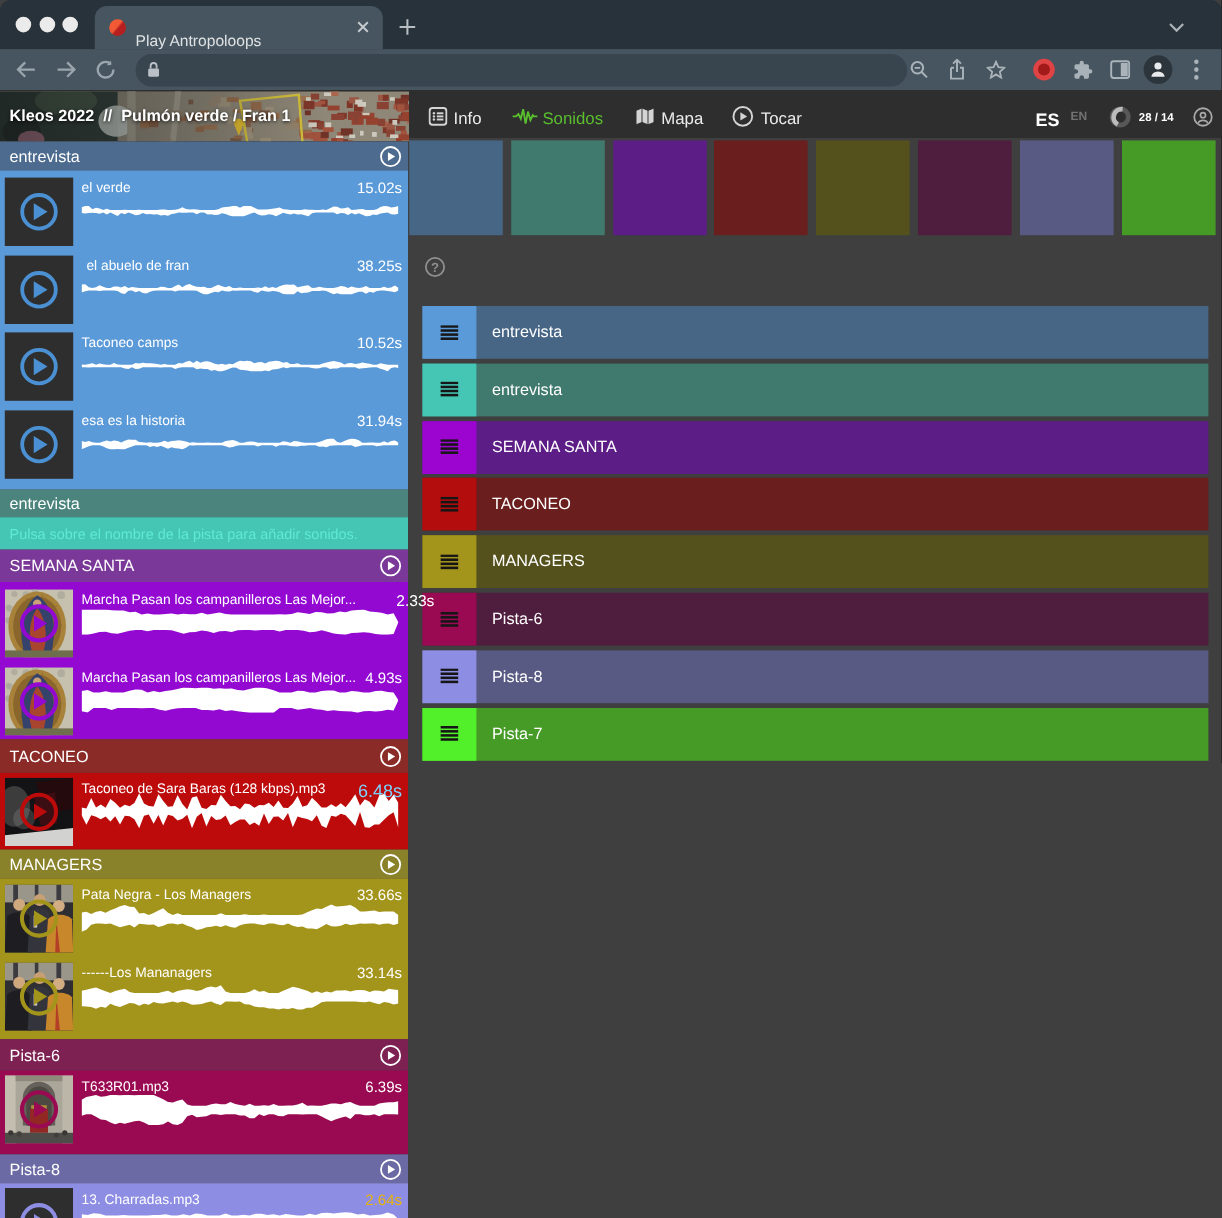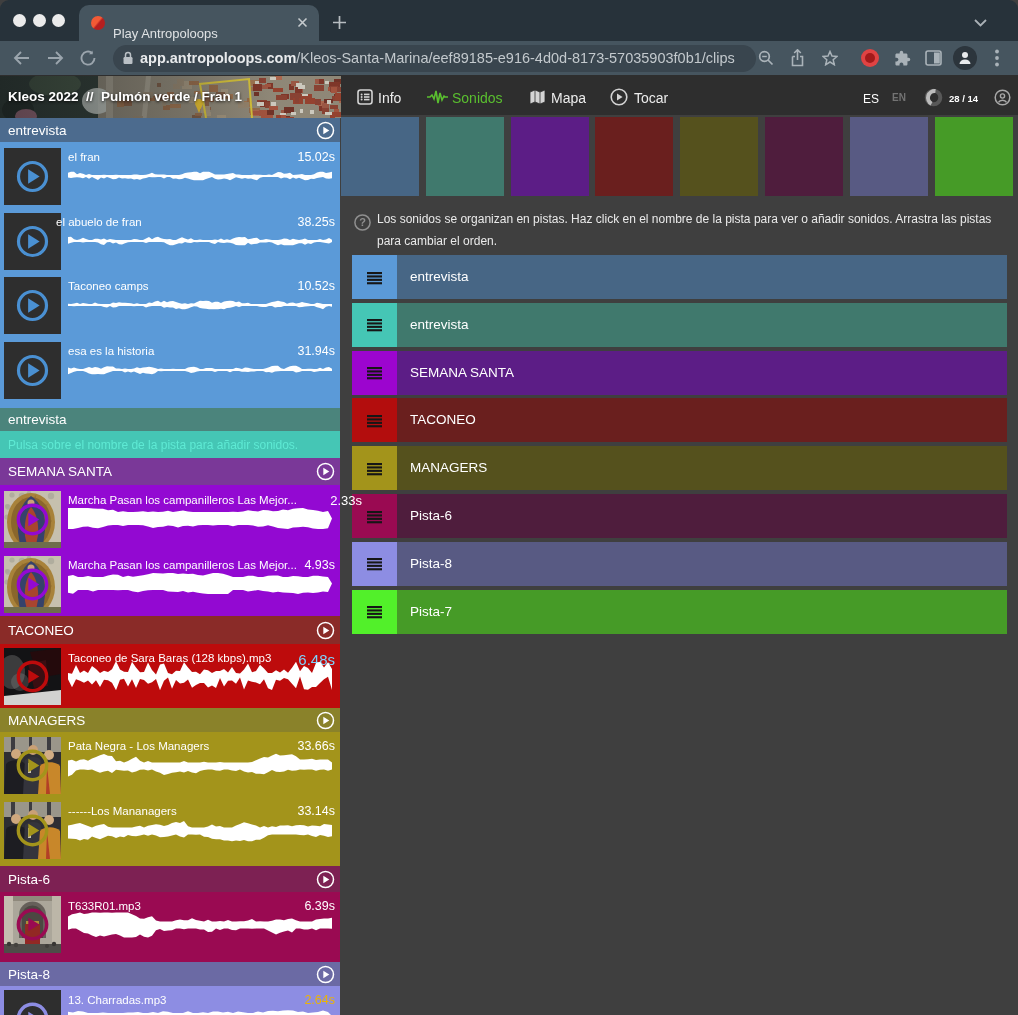--- a/index.html
+++ b/index.html
@@ -26,21 +26,20 @@
     </svg>
     <svg class="abs" style="left:80px;top:50px" width="17" height="16" viewBox="0 0 17 16">
       <path d="M14.5 8 A6.5 6.5 0 1 1 12.3 3.2" fill="none" stroke="#9ba5ad" stroke-width="1.9"></path>
       <path d="M12.5 0.5 L12.7 4.2 L9 4.3 Z" fill="#9ba5ad"></path>
     </svg>
     <div class="abs" style="left:113px;top:45px;width:643px;height:27px;border-radius:13.5px;background:#39454e"></div>
     <svg class="abs" style="left:122px;top:51px" width="12" height="14" viewBox="0 0 12 14">
       <rect x="1.5" y="6" width="9" height="7" rx="1.2" fill="#bac0c5"></rect>
       <path d="M3.5 6 V4 a2.5 2.5 0 0 1 5 0 V6" fill="none" stroke="#bac0c5" stroke-width="1.5"></path>
     </svg>
-    <div class="abs" style="left:140px;top:50px;font-size:14.5px;color:#e8eaec;white-space:nowrap"><span style="font-weight:700">app.antropoloops.com</span><span style="color:#c3c9cd;font-weight:400">/Kleos-Santa-Marina/eef89185-e916-4d0d-8173-57035903f0b1/clips</span></div>
     <svg class="abs" style="left:758px;top:50px" width="16" height="16" viewBox="0 0 16 16">
       <circle cx="6.5" cy="6.5" r="4.8" fill="none" stroke="#aab3b9" stroke-width="1.7"></circle>
       <path d="M10 10 L14.5 14.5" stroke="#aab3b9" stroke-width="1.7"></path>
       <path d="M4.2 6.5 H8.8" stroke="#aab3b9" stroke-width="1.4"></path>
     </svg>
     <svg class="abs" style="left:790px;top:49px" width="15" height="18" viewBox="0 0 15 18">
       <path d="M2.5 7.5 H5 M10 7.5 H12.5 V16.5 H2.5 V7.5" fill="none" stroke="#aab3b9" stroke-width="1.6"></path>
       <path d="M7.5 1 V11 M4.2 4 L7.5 0.8 L10.8 4" fill="none" stroke="#aab3b9" stroke-width="1.6"></path>
     </svg>
     <svg class="abs" style="left:822px;top:50px" width="16" height="16" viewBox="0 0 16 16">
@@ -216,21 +215,21 @@
     <div class="abs" style="left:452px;top:90px;color:#5abf2f;font-size:14px">Sonidos</div>
     <svg class="abs" style="left:529px;top:89px" width="17" height="16" viewBox="0 0 17 16">
       <path d="M1 3 L6 1 L11 3 L16 1 V13 L11 15 L6 13 L1 15 Z M6 1 V13 M11 3 V15" fill="#d4d4d4" stroke="#2e2e2e" stroke-width="0.8"></path>
     </svg>
     <div class="abs" style="left:551px;top:90px;color:#ececec;font-size:14px">Mapa</div>
     <svg class="abs" style="left:610px;top:88px" width="18" height="18" viewBox="0 0 18 18">
       <circle cx="9" cy="9" r="7.8" fill="none" stroke="#d4d4d4" stroke-width="1.6"></circle>
       <path d="M7 5.6 L12.6 9 L7 12.4 Z" fill="#d4d4d4"></path>
     </svg>
     <div class="abs" style="left:634px;top:90px;color:#ececec;font-size:14px">Tocar</div>
-    <div class="abs" style="left:863px;top:92px;color:#fff;font-size:12px;font-weight:400">ES</div>
+    <div class="abs" style="left:863px;top:92px;color:#fff;font-size:15px;font-weight:700">ES</div>
     <div class="abs" style="left:892px;top:92px;color:#737373;font-size:10px;font-weight:700">EN</div>
     <svg class="abs" style="left:924px;top:88px" width="19" height="19" viewBox="0 0 19 19">
       <circle cx="9.5" cy="9.5" r="6.8" fill="none" stroke="#585858" stroke-width="4"></circle>
       <path d="M11.5 3.0 A6.8 6.8 0 0 0 7.5 15.7" fill="none" stroke="#bcbcbc" stroke-width="4"></path>
     </svg>
     <div class="abs" style="left:949px;top:92.5px;color:#fff;font-size:9.5px;font-weight:700">28 / 14</div>
     <svg class="abs" style="left:994px;top:89px" width="17" height="17" viewBox="0 0 17 17">
       <circle cx="8.5" cy="8.5" r="7.3" fill="none" stroke="#a8a8a8" stroke-width="1.5"></circle>
       <circle cx="8.5" cy="7" r="2.1" fill="none" stroke="#a8a8a8" stroke-width="1.4"></circle>
       <path d="M4.5 13.4 a4.3 3.4 0 0 1 8 0" fill="none" stroke="#a8a8a8" stroke-width="1.4"></path>
@@ -240,21 +239,20 @@
     <div class="abs" style="left:510.6px;top:117px;width:78px;height:79px;background:#5c1d86"></div>
     <div class="abs" style="left:595.3px;top:117px;width:78px;height:79px;background:#6a1f1e"></div>
     <div class="abs" style="left:680.1px;top:117px;width:78px;height:79px;background:#55511d"></div>
     <div class="abs" style="left:764.9px;top:117px;width:78px;height:79px;background:#4f1d3d"></div>
     <div class="abs" style="left:849.7px;top:117px;width:78px;height:79px;background:#585a83"></div>
     <div class="abs" style="left:934.5px;top:117px;width:78px;height:79px;background:#469b27"></div>
     <svg class="abs" style="left:354px;top:214px" width="17" height="17" viewBox="0 0 17 17">
       <circle cx="8.5" cy="8.5" r="7.6" fill="none" stroke="#8f8f8f" stroke-width="1.5"></circle>
       <text x="8.5" y="12.4" text-anchor="middle" font-family="Liberation Sans" font-size="11" font-weight="700" fill="#8f8f8f">?</text>
     </svg>
-    <div class="abs" style="left:377px;top:208px;width:618px;color:#eaeaea;font-size:12px;line-height:22px">Los sonidos se organizan en pistas. Haz click en el nombre de la pista para ver o añadir sonidos. Arrastra las pistas para cambiar el orden.</div>
     <div class="abs" style="left:352px;top:255.0px;width:655px;height:44px;background:#476685"></div>
     <div class="abs" style="left:352px;top:255.0px;width:45px;height:44px;background:#5b9ad8"></div>
     <div class="abs" style="left:367px;top:270.5px"><svg width="15" height="13" viewBox="0 0 15 13">
         <rect x="0" y="0.0" width="15" height="2.1" fill="#161616"></rect>
         <rect x="0" y="3.4" width="15" height="2.1" fill="#161616"></rect>
         <rect x="0" y="6.8" width="15" height="2.1" fill="#161616"></rect>
         <rect x="0" y="10.2" width="15" height="2.1" fill="#161616"></rect>
       </svg></div>
     <div class="abs" style="left:410px;top:269.0px;color:#fff;font-size:13.5px">entrevista</div>
     <div class="abs" style="left:352px;top:302.8px;width:655px;height:44px;background:#40796d"></div>
@@ -323,33 +321,33 @@
     <div class="hdr" style="top:118px;height:24px;background:#4c6b8e">entrevista<span class="sp"></span><svg width="19" height="19" viewBox="0 0 19 19">
         <circle cx="9.5" cy="9.5" r="8" fill="none" stroke="#fff" stroke-width="1.5"></circle>
         <path d="M7.3 5.8 L13.3 9.5 L7.3 13.2 Z" fill="#fff"></path>
       </svg></div>
     <div class="abs" style="left:0;top:142px;width:340px;height:266px;background:#5b9ad8"></div>
     <div class="abs" style="left:4px;top:148px;width:57px;height:57px;background:#2e2e2e"></div>
     <div class="abs" style="left:16px;top:160px"><svg width="33" height="33" viewBox="0 0 33 33">
         <circle cx="16.5" cy="16.5" r="14.0" fill="none" stroke="#4a90d2" stroke-width="3.2"></circle>
         <path d="M12.129999999999999 9.370000000000001 L23.63 16.5 L12.129999999999999 23.63 Z" fill="#4a90d2"></path>
       </svg></div>
-    <div class="clip-t" style="left:68px;top:151px">el fran</div>
+    <div class="clip-t" style="left:68px;top:151px">el verde</div>
     <div class="abs" style="top:150px;right:683px;color:#fff;font-size:12.5px;white-space:nowrap">15.02s</div>
     <div class="abs" style="left:68px;top:170px">
       <svg width="264" height="12" viewBox="0 0 264 12" style="display:block">
         <path d="M0,6.0L0,2.8L3,1.7L6,1.7L9,4.3L12,3.1L15,3.8L18,4.9L21,4.0L24,5.0L27,5.0L30,5.0L33,5.0L36,4.7L39,5.0L42,5.0L45,4.9L48,4.7L51,5.0L54,5.0L57,5.0L60,5.0L63,5.0L66,4.5L69,4.6L72,5.0L75,5.0L78,4.7L81,4.1L84,2.7L87,4.2L90,4.6L93,4.4L96,4.6L99,5.0L102,5.0L105,5.0L108,5.0L111,5.0L114,4.3L117,2.9L120,2.5L123,2.2L126,1.7L129,1.7L132,3.2L135,1.7L138,1.7L141,1.7L144,3.1L147,4.5L150,4.6L153,4.5L156,4.4L159,3.9L162,3.6L165,3.0L168,4.4L171,4.6L174,5.0L177,5.0L180,5.0L183,5.0L186,4.4L189,4.7L192,4.8L195,5.0L198,5.0L201,4.6L204,5.0L207,3.5L210,2.0L213,2.2L216,3.8L219,3.6L222,2.7L225,5.0L228,4.8L231,4.4L234,4.1L237,5.0L240,5.0L243,5.0L246,4.3L249,2.6L252,1.7L255,1.8L258,3.0L261,2.6L264,1.7L264,6.0L264,8.2L261,8.7L258,8.5L255,7.0L252,7.5L249,8.0L246,9.1L243,8.7L240,10.0L237,10.3L234,8.9L231,7.7L228,8.8L225,7.6L222,9.2L219,7.7L216,7.6L213,8.6L210,7.0L207,7.0L204,7.0L201,7.0L198,7.0L195,7.1L192,7.7L189,10.3L186,9.4L183,8.6L180,8.7L177,7.9L174,8.8L171,8.1L168,7.2L165,8.7L162,10.2L159,8.9L156,8.5L153,9.3L150,9.5L147,8.7L144,7.0L141,8.0L138,9.1L135,10.3L132,10.3L129,10.3L126,10.3L123,9.5L120,8.4L117,7.8L114,9.0L111,9.2L108,8.5L105,8.7L102,7.0L99,7.0L96,8.6L93,7.0L90,7.0L87,7.2L84,7.2L81,7.1L78,8.0L75,8.4L72,9.8L69,9.1L66,9.6L63,8.5L60,8.7L57,8.3L54,8.6L51,7.5L48,8.9L45,9.3L42,8.1L39,7.0L36,8.6L33,7.5L30,9.9L27,8.5L24,7.0L21,8.7L18,7.1L15,8.2L12,7.6L9,7.2L6,7.4L3,7.9L0,7.4Z" fill="#fff"></path>
       </svg>
     </div>
     <div class="abs" style="left:4px;top:213px;width:57px;height:57px;background:#2e2e2e"></div>
     <div class="abs" style="left:16px;top:225px"><svg width="33" height="33" viewBox="0 0 33 33">
         <circle cx="16.5" cy="16.5" r="14.0" fill="none" stroke="#4a90d2" stroke-width="3.2"></circle>
         <path d="M12.129999999999999 9.370000000000001 L23.63 16.5 L12.129999999999999 23.63 Z" fill="#4a90d2"></path>
       </svg></div>
-    <div class="clip-t" style="left:56px;top:216px">el abuelo de fran</div>
+    <div class="clip-t" style="left:72px;top:216px">el abuelo de fran</div>
     <div class="abs" style="top:215px;right:683px;color:#fff;font-size:12.5px;white-space:nowrap">38.25s</div>
     <div class="abs" style="left:68px;top:235px">
       <svg width="264" height="12" viewBox="0 0 264 12" style="display:block">
         <path d="M0,6.0L0,2.1L3,1.8L6,4.3L9,4.9L12,4.3L15,2.7L18,3.9L21,5.0L24,5.0L27,3.8L30,3.8L33,4.6L36,3.4L39,5.0L42,4.1L45,4.5L48,5.0L51,5.0L54,5.0L57,5.0L60,5.0L63,5.0L66,4.0L69,4.2L72,5.0L75,5.0L78,3.4L81,2.1L84,4.3L87,2.6L90,1.7L93,3.2L96,4.0L99,4.2L102,3.9L105,5.0L108,5.0L111,3.5L114,2.2L117,3.6L120,4.4L123,3.3L126,5.0L129,5.0L132,4.6L135,5.0L138,5.0L141,5.0L144,5.0L147,4.5L150,5.0L153,3.6L156,5.0L159,4.2L162,5.0L165,3.6L168,2.6L171,2.0L174,2.3L177,2.0L180,4.3L183,3.8L186,3.1L189,2.8L192,5.0L195,4.7L198,4.0L201,4.6L204,5.0L207,5.0L210,5.0L213,4.4L216,3.4L219,3.8L222,5.0L225,3.8L228,4.6L231,5.0L234,4.6L237,3.4L240,4.9L243,5.0L246,5.0L249,5.0L252,3.9L255,5.0L258,4.6L261,3.0L264,4.8L264,6.0L264,7.0L261,8.6L258,8.0L255,7.4L252,7.0L249,7.0L246,7.6L243,8.9L240,8.2L237,9.8L234,8.2L231,8.2L228,9.2L225,10.3L222,10.3L219,10.3L216,10.3L213,9.3L210,10.3L207,9.0L204,7.6L201,7.0L198,7.4L195,7.4L192,7.5L189,8.8L186,9.0L183,9.4L180,7.7L177,10.3L174,10.3L171,10.3L168,9.9L165,8.5L162,7.7L159,7.5L156,8.1L153,7.7L150,7.0L147,9.0L144,8.3L141,7.0L138,7.0L135,7.0L132,7.0L129,7.3L126,7.1L123,8.0L120,7.7L117,7.0L114,8.6L111,8.2L108,9.2L105,10.3L102,10.2L99,8.9L96,7.3L93,7.0L90,7.0L87,7.0L84,7.0L81,7.0L78,8.0L75,7.0L72,7.0L69,7.0L66,7.0L63,7.0L60,7.2L57,8.2L54,9.6L51,9.2L48,7.6L45,8.6L42,7.0L39,7.3L36,10.0L33,9.3L30,7.6L27,7.1L24,7.0L21,7.0L18,7.0L15,7.5L12,7.0L9,7.0L6,7.1L3,7.7L0,8.7Z" fill="#fff"></path>
       </svg>
     </div>
     <div class="abs" style="left:4px;top:277px;width:57px;height:57px;background:#2e2e2e"></div>
     <div class="abs" style="left:16px;top:289px"><svg width="33" height="33" viewBox="0 0 33 33">
         <circle cx="16.5" cy="16.5" r="14.0" fill="none" stroke="#4a90d2" stroke-width="3.2"></circle>
         <path d="M12.129999999999999 9.370000000000001 L23.63 16.5 L12.129999999999999 23.63 Z" fill="#4a90d2"></path>

